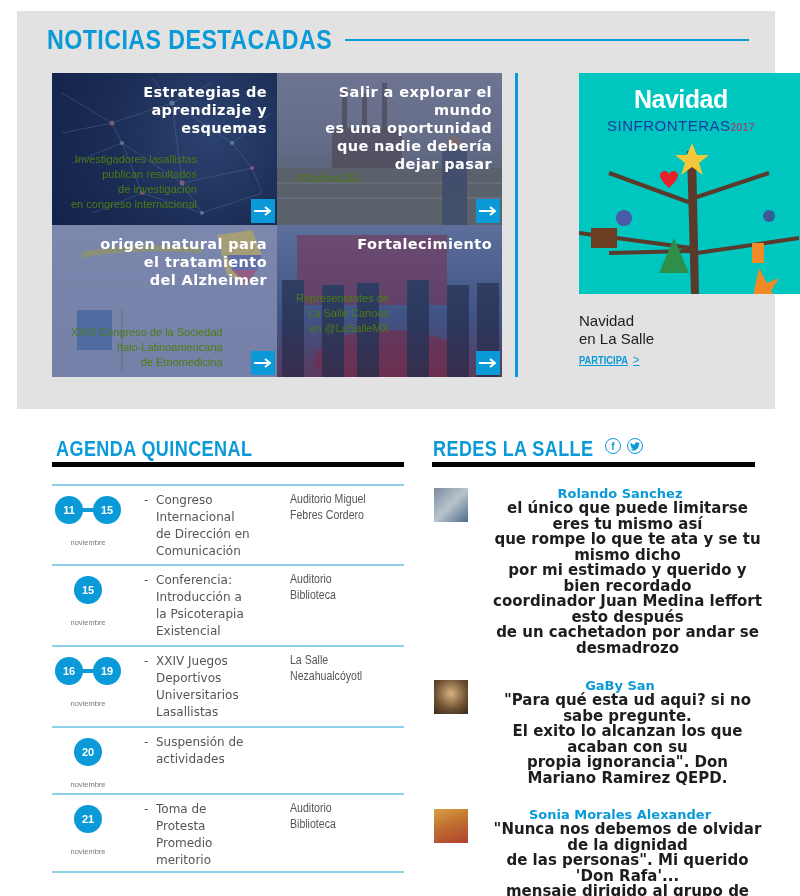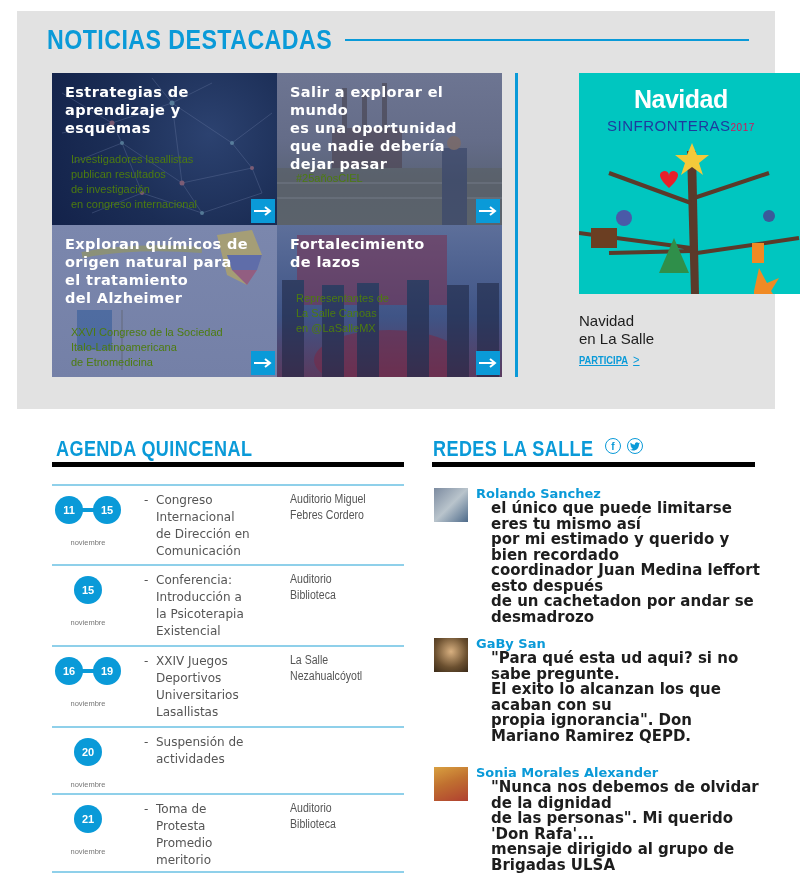--- a/index.html
+++ b/index.html
@@ -3,21 +3,21 @@
 <meta charset="utf-8">
 <style>
   * { box-sizing: border-box; margin: 0; padding: 0; }
   body { width: 800px; height: 896px; background: #ffffff; font-family: "Liberation Sans", sans-serif; position: relative; overflow: hidden; }
 
   
   .featured { position: absolute; left: 17px; top: 11px; width: 758px; height: 398px; background: #e2e2e2; }
   .featured-title { position: absolute; left: 30px; top: 14px; font-family: "Liberation Sans", sans-serif; font-weight: bold; font-size: 27px; color: #0a9ad8; letter-spacing: 0.5px; transform: scaleX(0.86); transform-origin: left center; white-space: nowrap; }
   .featured-rule { position: absolute; left: 328px; top: 28px; width: 404px; height: 2px; background: #0a9ad8; }
 
-  .grid { position: absolute; left: 35px; top: 62px; width: 450px; height: 304px; }
+  .grid { position: absolute; left: 35px; top: 62px; width: 450px; height: 304px; text-align: right; }
   .tile { position: absolute; width: 225px; height: 152px; overflow: hidden; }
   .tile .bg { position: absolute; inset: 0; }
   .tile .head { position: absolute; left: 13px; top: 10px; right: 10px; color: #fff; font-weight: bold; font-size: 14.5px; line-height: 18px; letter-spacing: 0.4px; font-family: "DejaVu Sans", sans-serif; }
   .tile .sub { position: absolute; left: 19px; color: #4d7c0f; font-size: 11px; line-height: 15px; font-family: "Liberation Sans", sans-serif; }
   .tile .arrow { position: absolute; right: 2px; bottom: 2px; width: 24px; height: 24px; background: #0a9ad8; display: flex; align-items: center; justify-content: center; }
   .tile .arrow svg { width: 18px; height: 10px; }
 
   .t1 { left: 0; top: 0; }
   .t1 .bg { background: radial-gradient(circle at 70% 40%, #2c4270 0%, #1b2d55 55%, #13224a 100%); }
   .t2 { left: 225px; top: 0; }
@@ -55,21 +55,21 @@
   .month { font-size: 7.5px; color: #777; margin-top: 14px; }
   .event { position: absolute; left: 92px; top: 6px; width: 120px; font-size: 13px; line-height: 17px; color: #555; font-family: "DejaVu Sans", sans-serif; font-size: 12px; }
   .event .dash { position: absolute; left: 0; }
   .event .txt { display: block; padding-left: 12px; }
   .place { position: absolute; left: 238px; top: 5px; width: 110px; font-size: 12px; line-height: 16px; color: #555; transform: scaleX(0.88); transform-origin: left; }
 
   
   .social-icons { position: absolute; left: 605px; top: 438px; display: flex; gap: 6px; }
   .social-icons span { width: 16px; height: 16px; border: 1.5px solid #0a9ad8; border-radius: 50%; display: flex; align-items: center; justify-content: center; color: #0a9ad8; font-size: 10px; font-weight: bold; }
   .posts { position: absolute; left: 434px; top: 486px; width: 330px; }
-  .post { position: relative; }
+  .post { position: relative; text-align: center; }
   .post .avatar { position: absolute; left: 0; top: 2px; width: 34px; height: 34px; }
   .post .name { margin-left: 42px; color: #0a9ad8; font-weight: bold; font-size: 13px; line-height: 15px; font-family: "DejaVu Sans", sans-serif; }
   .post .msg { margin-left: 57px; font-size: 15px; line-height: 15.5px; color: #1d1d1d; font-family: "DejaVu Sans", sans-serif; font-weight: bold; }
 </style>
 </head>
 <body>
 
 <section class="featured">
   <h2 class="featured-title">NOTICIAS DESTACADAS</h2>
   <div class="featured-rule"></div>
@@ -150,21 +150,20 @@
         <svg width="225" height="152" style="position:absolute;inset:0;opacity:.55">
           <path d="M30 30 Q80 20 150 25" stroke="#9a9a50" stroke-width="6" fill="none"></path>
           <path d="M165 10 L200 5 L210 30 L195 60 L175 50 Z" fill="#c9b24a"></path>
           <path d="M175 30 L210 30 L205 45 L180 45 Z" fill="#4a5aa8"></path>
           <path d="M180 45 L205 45 L195 60 Z" fill="#a84060"></path>
           <rect x="25" y="85" width="35" height="40" fill="#2f5a9a"></rect>
           <line x1="70" y1="85" x2="70" y2="145" stroke="#555" stroke-width="1"></line>
         </svg>
       </div>
       <div class="head">
-        <div>Exploran químicos de</div>
         <div>origen natural para</div>
         <div>el tratamiento</div>
         <div>del Alzheimer</div>
       </div>
       <div class="sub" style="top:100px">
         <div>XXVI Congreso de la Sociedad</div>
         <div>Italo-Latinoamericana</div>
         <div>de Etnomedicina</div>
       </div>
       <span class="arrow">
@@ -184,21 +183,20 @@
               <rect x="45" y="60" width="22" height="92"></rect>
               <rect x="80" y="58" width="22" height="94"></rect>
               <rect x="130" y="55" width="22" height="97"></rect>
               <rect x="170" y="60" width="22" height="92"></rect>
               <rect x="200" y="58" width="22" height="94"></rect>
           </g>
         </svg>
       </div>
       <div class="head">
         <div>Fortalecimiento</div>
-        <div>de lazos</div>
       </div>
       <div class="sub" style="top:66px">
         <div>Representantes de</div>
         <div>La Salle Canoas</div>
         <div>en @LaSalleMX</div>
       </div>
       <span class="arrow">
         <svg viewBox="0 0 18 10">
             <path d="M0 5 H15 M11 1 L16 5 L11 9" stroke="#fff" stroke-width="2" fill="none"></path>
           </svg>
@@ -347,28 +345,29 @@
   </span>
 </div>
 <div class="sec-rule" style="left:432px;top:462px;width:323px"></div>
 
 <div class="posts">
   <div class="post">
     <div class="avatar" style="background:linear-gradient(135deg,#7c8ba0,#b9c4cc 50%,#4d6a8a)"></div>
     <div class="name">Rolando Sanchez</div>
     <div class="msg">
       <div>el único que puede limitarse eres tu mismo así</div>
+      <div>que rompe lo que te ata y se tu mismo dicho</div>
       <div>por mi estimado y querido y bien recordado</div>
       <div>coordinador Juan Medina leffort esto después</div>
       <div>de un cachetadon por andar se desmadrozo</div>
     </div>
   </div>
 
 
-  <div class="post" style="margin-top:11px">
+  <div class="post" style="margin-top:22px">
     <div class="avatar" style="background:radial-gradient(circle at 50% 40%,#d8b080,#6b5030 60%,#3a2a18)"></div>
     <div class="name">GaBy San</div>
     <div class="msg">
       <div>"Para qué esta ud aqui? si no sabe pregunte.</div>
       <div>El exito lo alcanzan los que acaban con su</div>
       <div>propia ignorancia". Don Mariano Ramirez QEPD.</div>
     </div>
   </div>
 
   <div class="post" style="margin-top:21px">

